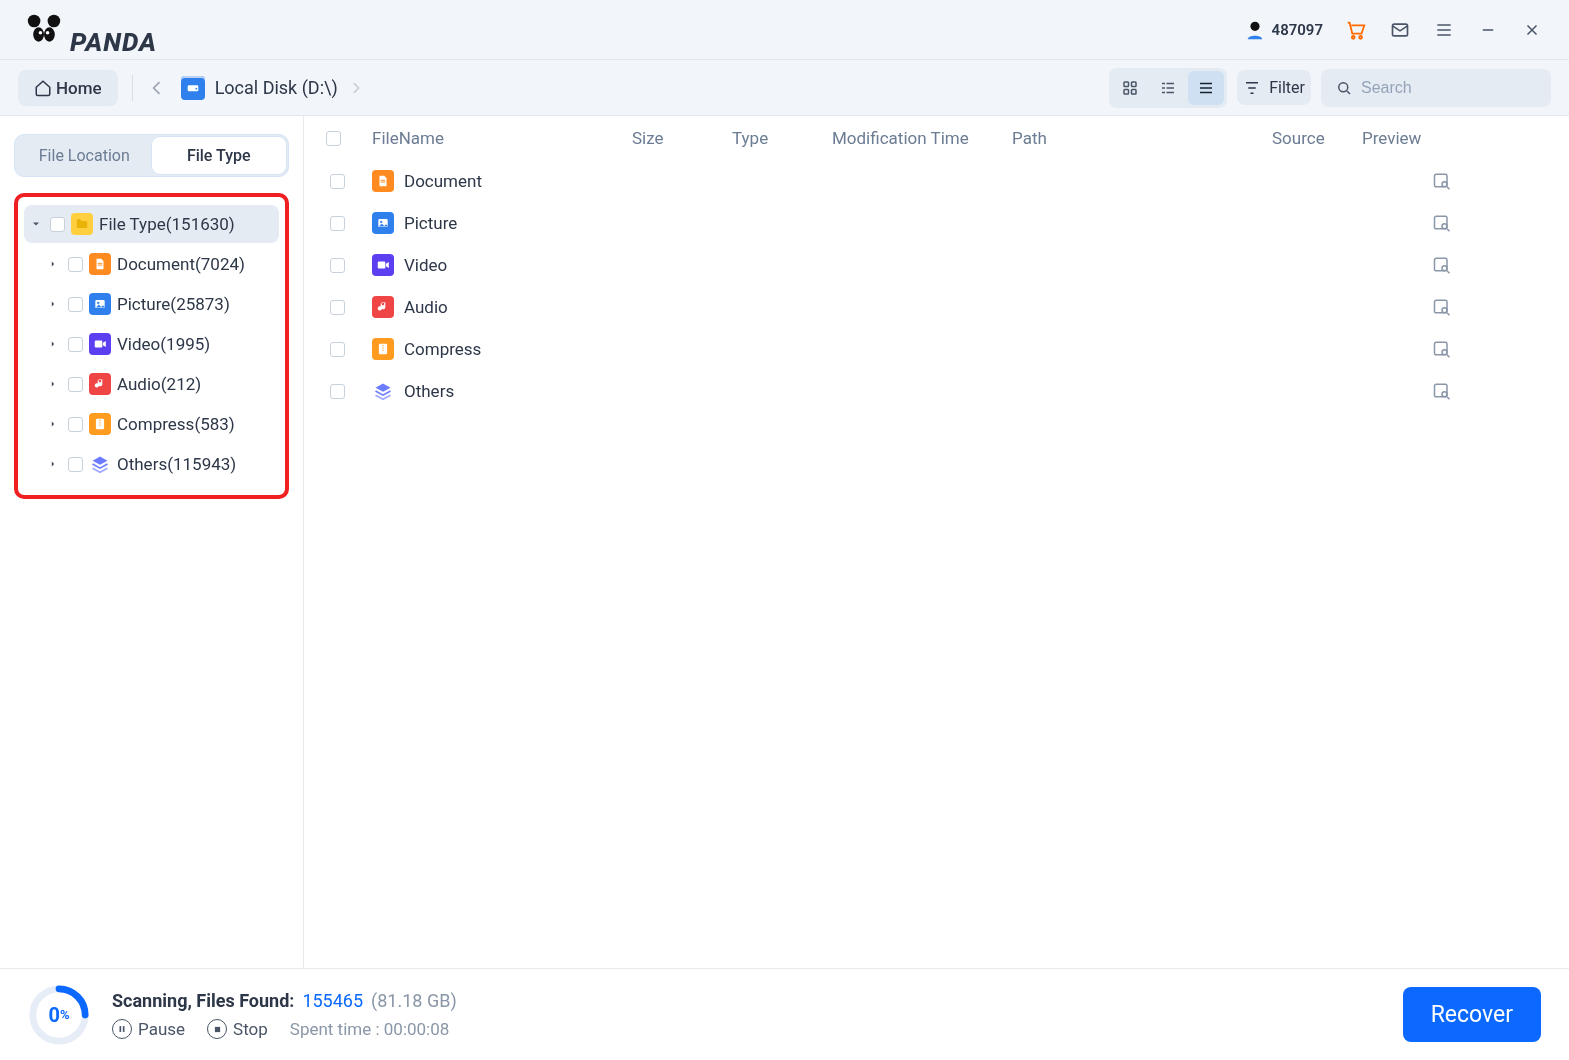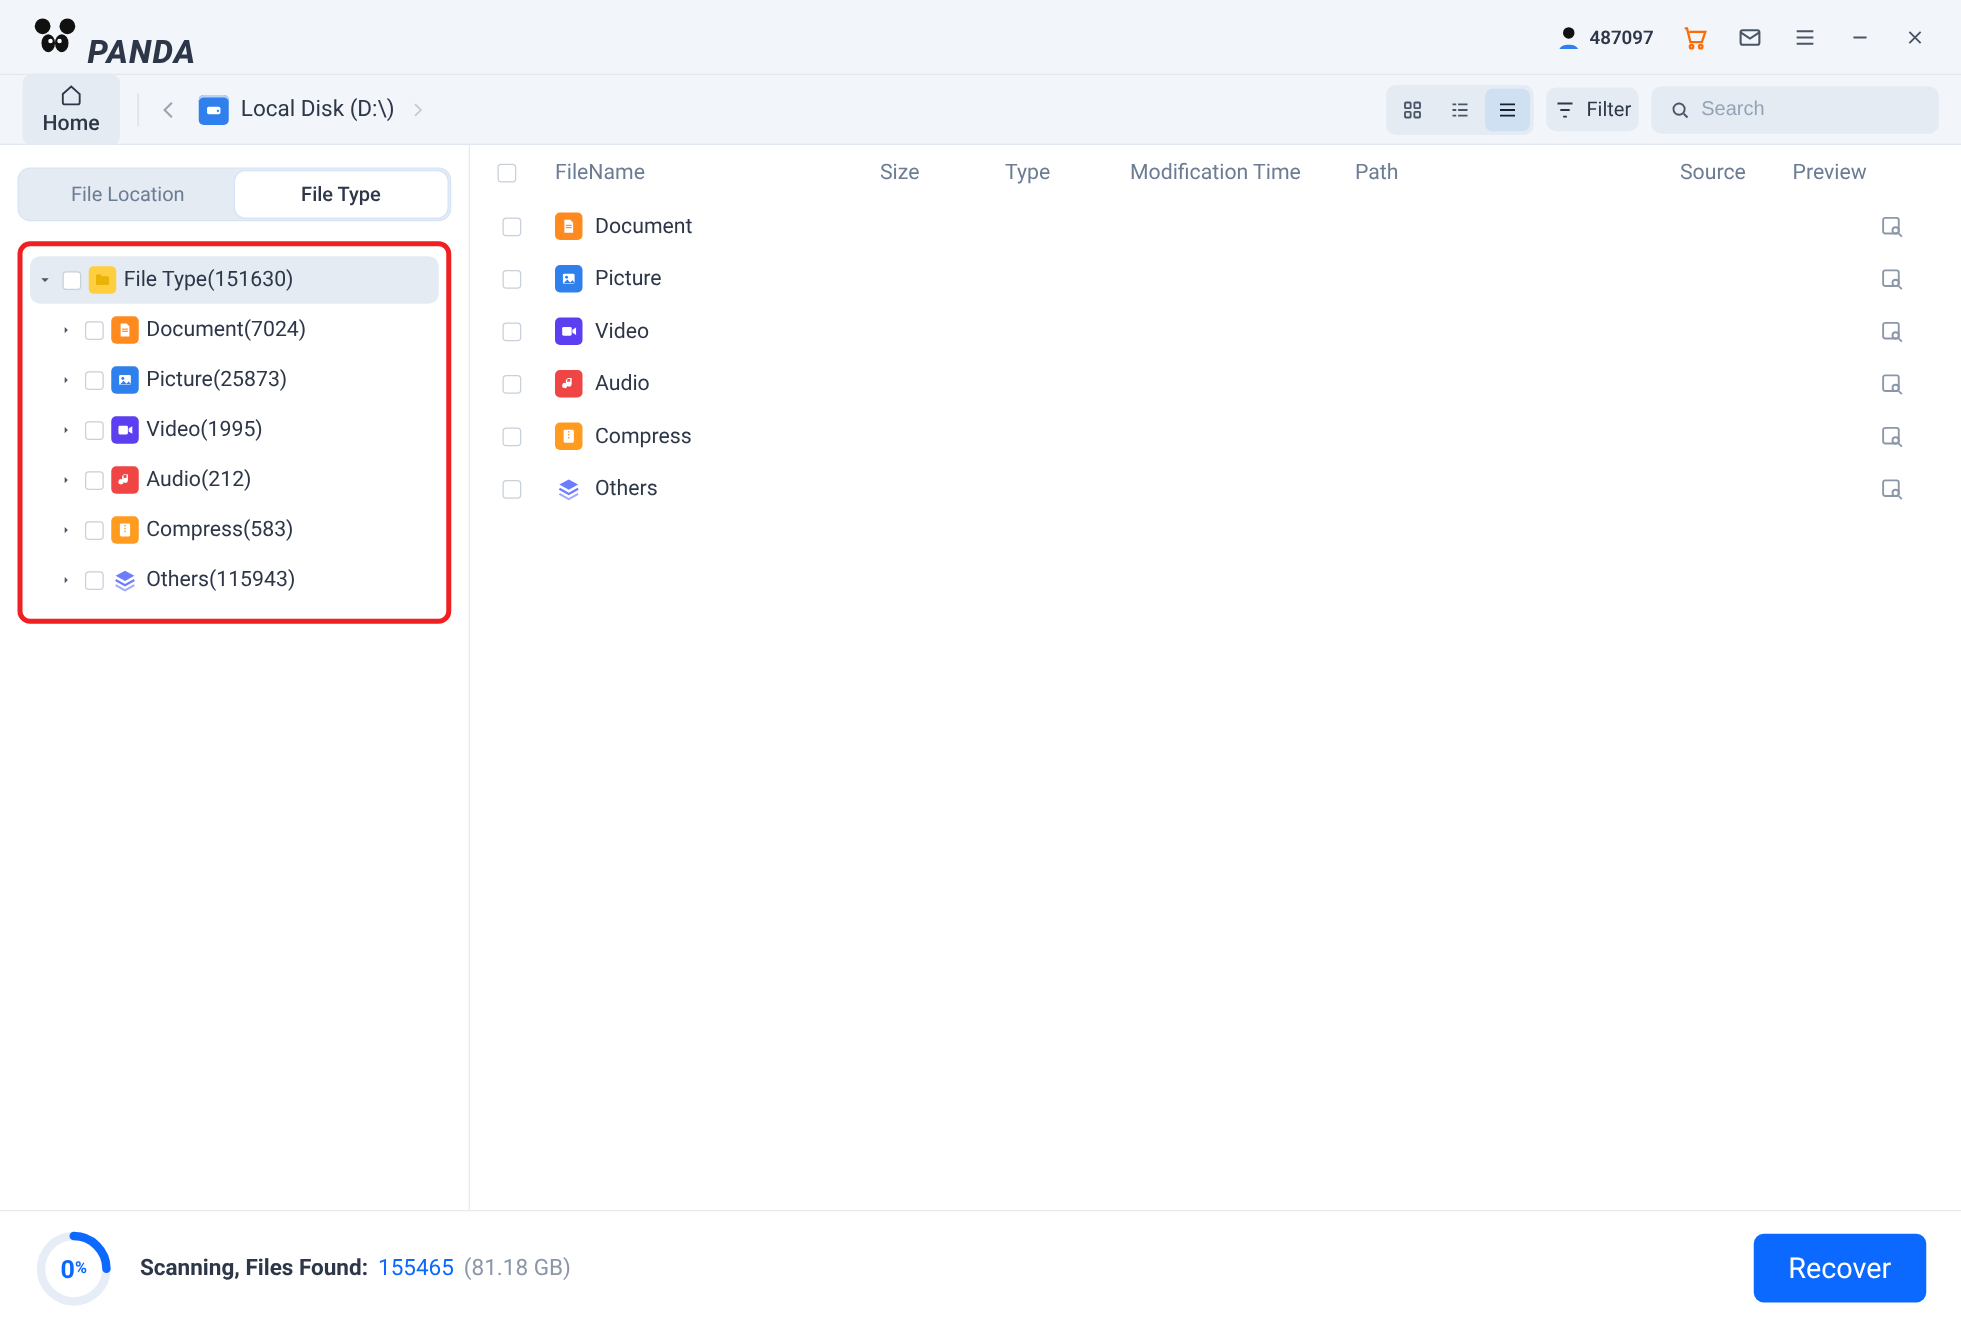--- a/index.html
+++ b/index.html
@@ -22,39 +22,39 @@
   .logo-eyes svg{width:100%;height:100%}
   .titlebar-right { margin-left:auto; display:flex; align-items:center; gap:22px; }
   .tb-item { display:flex; align-items:center; gap:6px; color:#2d3748; cursor:pointer; }
   .tb-icon { width:22px; height:22px; display:flex; align-items:center; justify-content:center; }
   .user-count { font-size:15px; font-weight:600;}
   svg { display:block; }
   
   .toolbar { height:56px; display:flex; align-items:center; padding:0 18px; gap:14px; background:#f2f5f9; border-bottom:1px solid #e2e8f0;}
   .btn-home {
     display:flex; align-items:center; gap:4px; background:#e4ebf3; padding:8px 16px; border-radius:8px;
-    font-size:17px; font-weight:500; cursor:pointer;flex-direction:column;
+    font-size:17px; font-weight:500; cursor:pointer;
   }
   .vr { width:1px; height:26px; background:#d7dee8; }
   .nav-back { width:20px; height:20px; cursor:pointer; color:#6b7280; }
   .disk-chip { display:flex; align-items:center; gap:10px; font-size:18px; color:#2d3748; }
   .disk-icon { width:24px; height:24px; border-radius:4px; background:#2f80ed; display:flex; align-items:center; justify-content:center; box-shadow:0 2px 0 0 #b9d2f5 inset;}
   .chev { color:#9aa4b2; }
   .toolbar-right { margin-left:auto; display:flex; align-items:center; gap:10px;}
   .view-toggle { display:flex; background:#e4ebf3; border-radius:8px; padding:3px; gap:2px;}
   .vt-btn { width:36px; height:34px; display:flex; align-items:center; justify-content:center; border-radius:6px; cursor:pointer; color:#4a5568;}
   .vt-btn.active { background:#cfe0f3; color:#1a202c;}
   .filter-btn { display:flex; align-items:center; gap:8px; background:#e4ebf3; padding:8px 6px; border-radius:8px; cursor:pointer; font-size:16px; color:#2d3748;}
   .search-wrap { display:flex; align-items:center; gap:8px; background:#e4ebf3; border-radius:8px; padding:0 14px; width:230px; height:38px;}
   .search-wrap input { border:none; background:transparent; outline:none; font-size:16px; flex:1; color:#2d3748;}
   .search-wrap input::placeholder { color:#94a3b8;}
   
   .main { flex:1; display:flex; min-height:0;}
   .sidebar {
-    width:376px; background:#fff; border-right:1px solid #e7ebf0; padding:18px 14px; display:flex; flex-direction:column;
+    width:304px; background:#fff; border-right:1px solid #e7ebf0; padding:18px 14px; display:flex; flex-direction:column;
   }
   .tabs { display:flex; background:#e4ebf3; border-radius:10px; padding:2px; border:1px solid #d6e4f5;}
   .tab { flex:1; text-align:center; padding:9px 0; font-size:16px; color:#6b7c93; cursor:pointer; border-radius:8px;}
   .tab.active { background:#fff; color:#2d3748; font-weight:500; box-shadow:0 0 0 1px #d6e4f5;}
   .tree-box { margin-top:16px; border:4px solid #ef1f22; border-radius:10px; padding:8px 6px 12px; }
   .tree-item, .tree-root { display:flex; align-items:center; gap:6px; padding:8px 6px; border-radius:8px; font-size:17px; cursor:pointer;}
   .tree-root { background:#e4ebf3; }
   .tree-children { padding-left:18px; display:flex; flex-direction:column; gap:2px; margin-top:2px;}
   .expander { width:14px; color:#4a5568; }
   .chk { width:15px; height:15px; border:1.5px solid #c8d0da; border-radius:3px; background:#fff; flex:0 0 15px;}
@@ -515,17 +515,39 @@
           <span class="big">0</span>
           <span class="sm">%</span>
         </div>
     </div>
     <div class="status-mid">
       <div class="status-top">
         <span class="lbl">Scanning, Files Found:</span>
         <span class="count">155465</span>
         <span class="size">(81.18 GB)</span>
       </div>
+      <div class="status-bot">
+        <div class="sbtn">
+          <span class="circ">
+            <svg viewBox="0 0 24 24" width="10" height="10" fill="#4a5568">
+                <rect x="6" y="5" width="4" height="14"></rect>
+                <rect x="14" y="5" width="4" height="14"></rect>
+              </svg>
+          </span>
+          <span>Pause</span>
+        </div>
+        <div class="sbtn">
+          <span class="circ">
+            <svg viewBox="0 0 24 24" width="9" height="9" fill="#4a5568">
+                <rect x="5" y="5" width="14" height="14"></rect>
+              </svg>
+          </span>
+          <span>Stop</span>
+        </div>
+        <span class="spent">
+          <span>Spent time :</span> <span>00:00:08</span>
+        </span>
+      </div>
     </div>
     <div class="recover-btn">Recover</div>
   </div>
 
 </div>
 
 </body></html>

